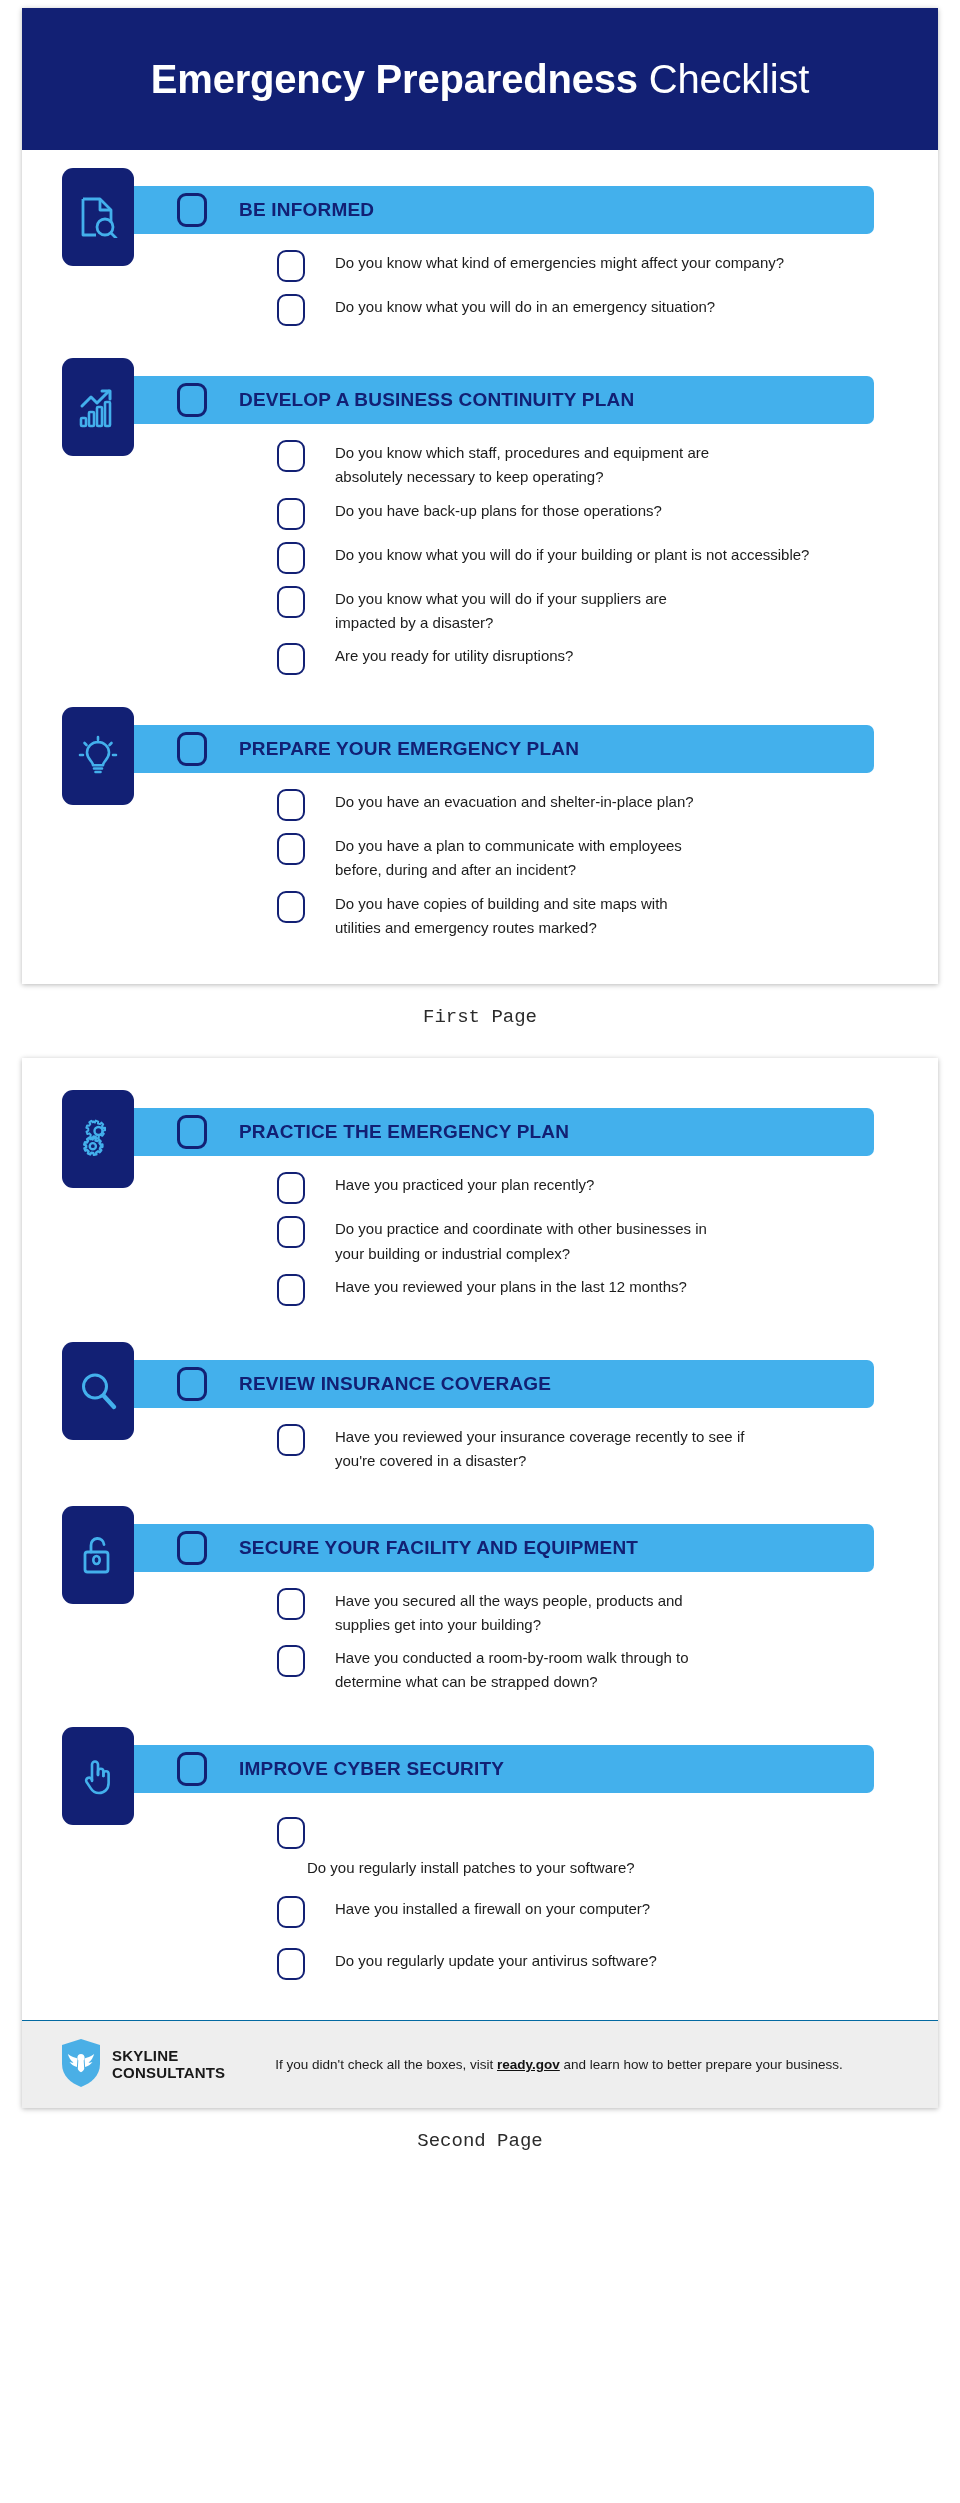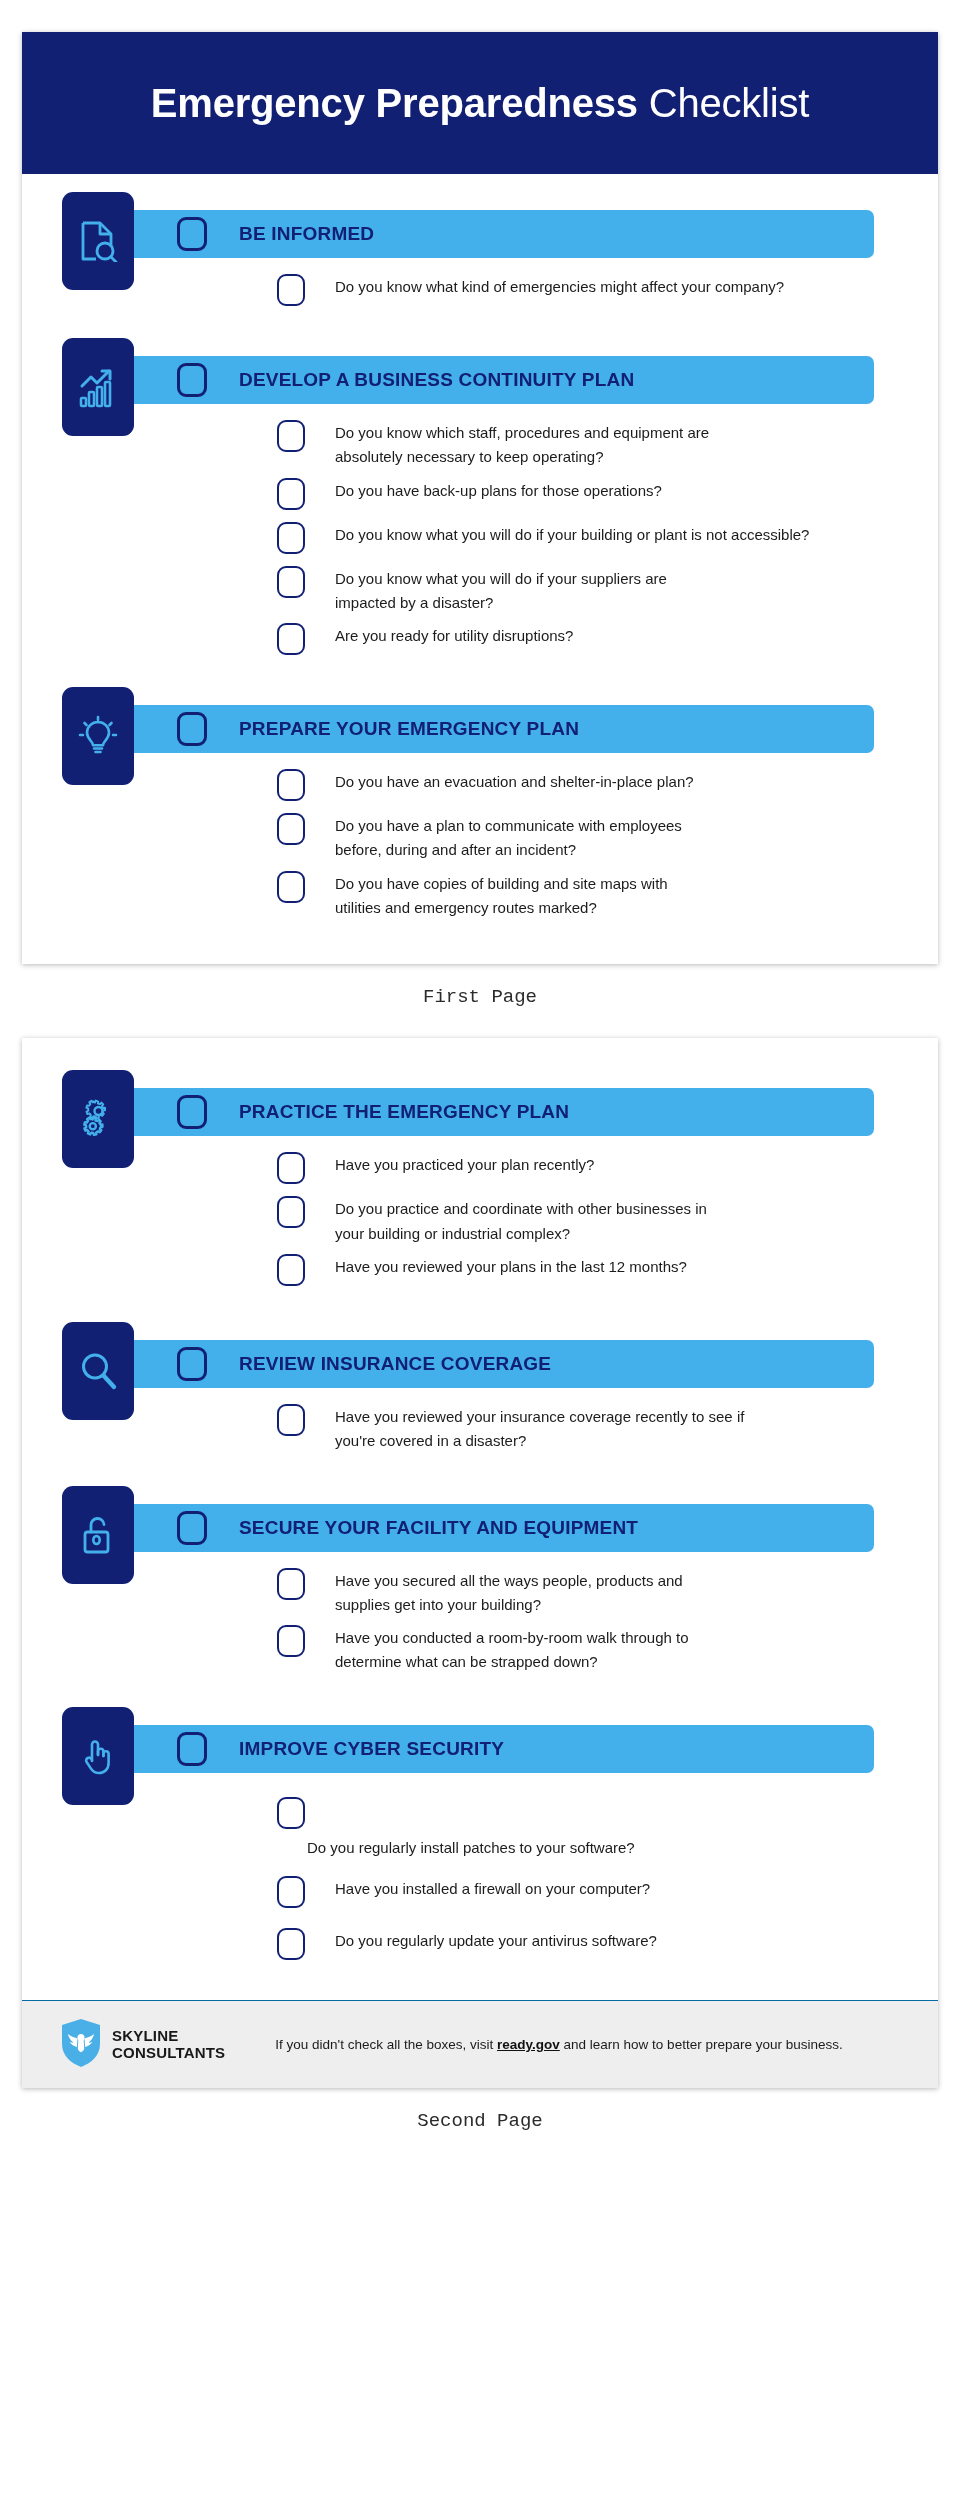--- a/index.html
+++ b/index.html
@@ -6,21 +6,21 @@
 
   body {
     width: 960px;
     background: #ffffff;
     font-family: "Liberation Sans", sans-serif;
     -webkit-font-smoothing: antialiased;
   }
 
   .page-wrap {
     width: 960px;
-    padding: 32px 22px 0 22px;
+    padding: 8px 22px 0 22px;
   }
 
   .sheet {
     background: #ffffff;
     box-shadow: 0 1px 5px rgba(0,0,0,0.28);
     overflow: hidden;
   }
 
   
   .doc-header {
@@ -207,20 +207,24 @@
           </svg>
         </div>
         <div class="section-head">
           <span class="cbox head-check"></span>
           <span class="section-title">BE INFORMED</span>
         </div>
         <div class="q-list">
           <div class="q-row">
             <span class="q-box-cell"><span class="cbox q"></span></span>
             <span class="q-text">Do you know what kind of emergencies might affect your company?</span>
+          </div>
+          <div class="q-row">
+            <span class="q-box-cell"><span class="cbox q"></span></span>
+            <span class="q-text">Do you know what you will do in an emergency situation?</span>
           </div>
         </div>
       </div>
 
       <div class="section" style="margin-top:46px;">
         <div class="section-icon">
           <svg width="40" height="42" viewBox="0 0 40 42" fill="none">
             <path d="M4 20l9-9 6 6 12-12" stroke="#43b0ec" stroke-width="3" stroke-linecap="round" stroke-linejoin="round"></path>
             <path d="M24 5h8v8" stroke="#43b0ec" stroke-width="3" stroke-linecap="round" stroke-linejoin="round"></path>
             <rect x="3" y="32" width="5" height="8" rx="1" stroke="#43b0ec" stroke-width="2.6"></rect>

